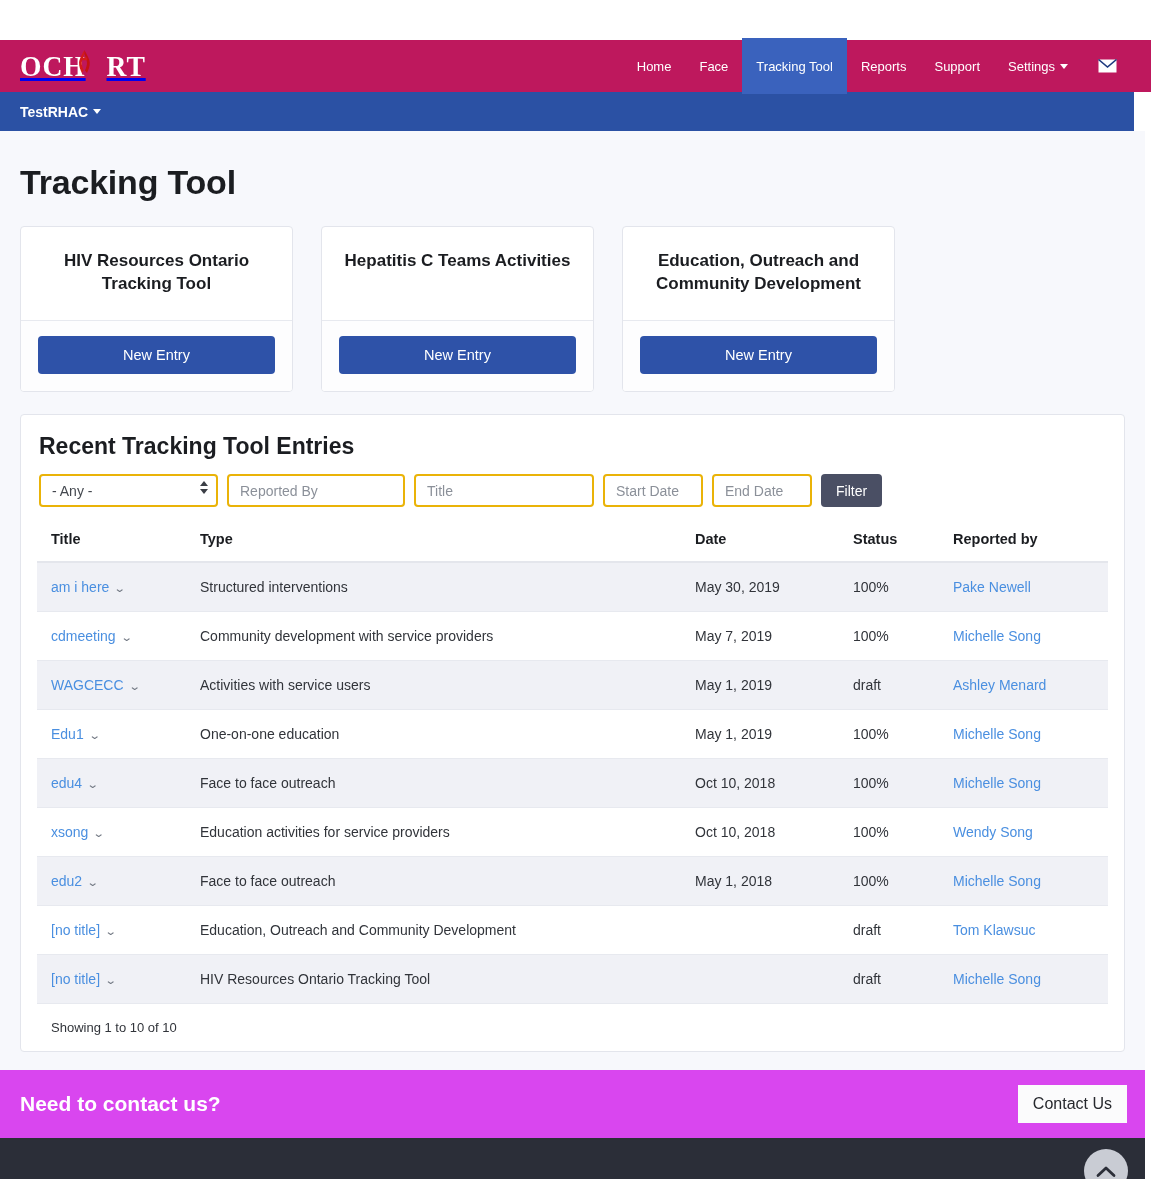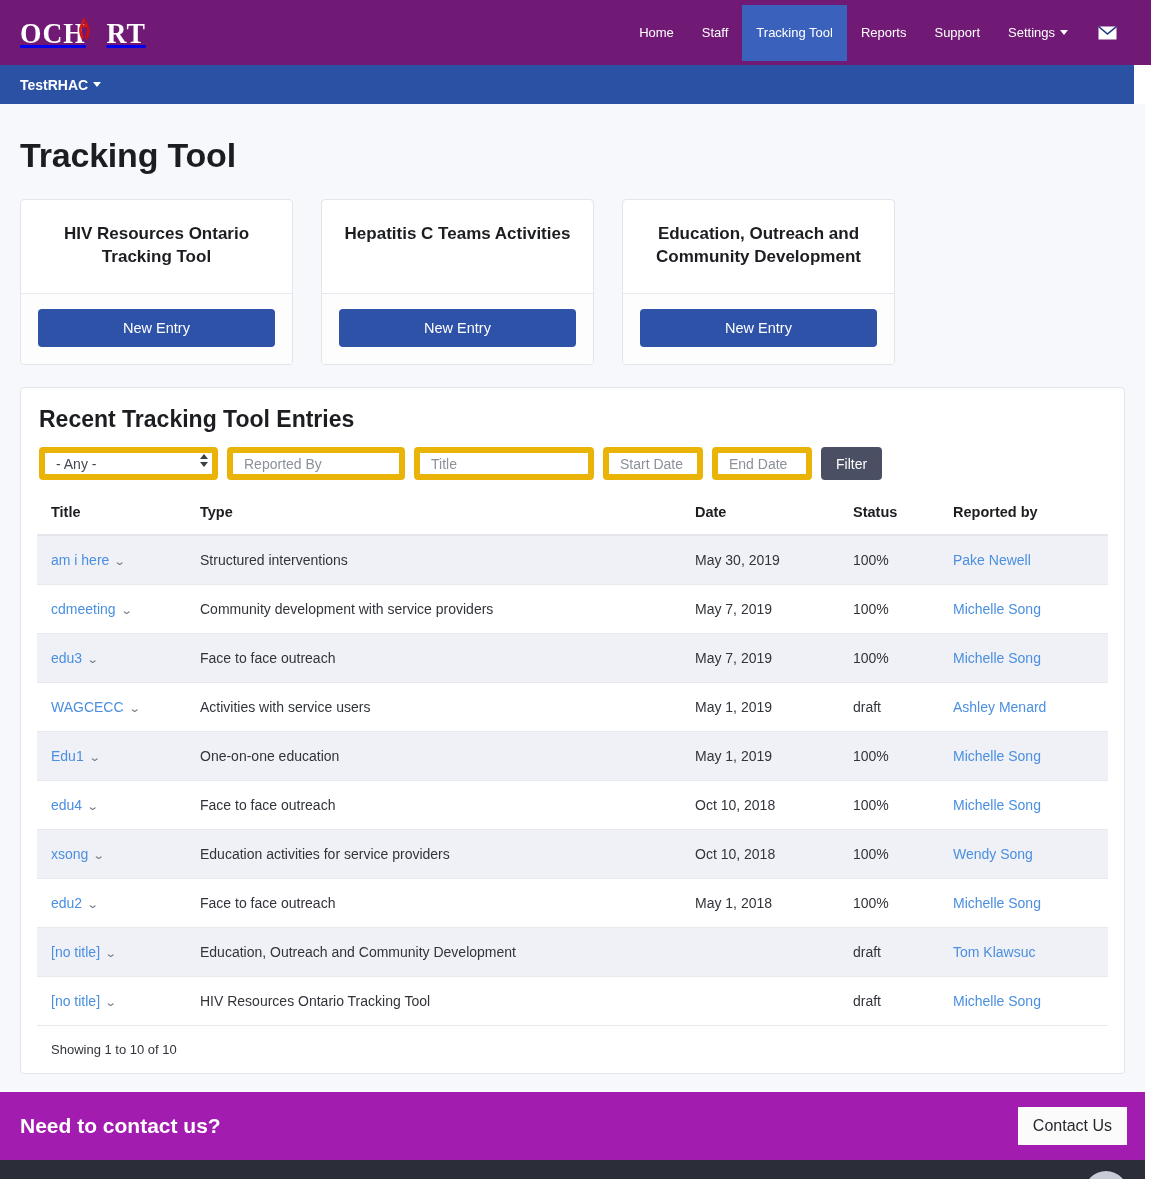--- a/index.html
+++ b/index.html
@@ -7,26 +7,27 @@
   html, body {
     margin: 0; padding: 0;
     width: 1151px;
     background: #ffffff;
     font-family: "Liberation Sans", sans-serif;
     -webkit-font-smoothing: antialiased;
   }
 
   
   .navbar {
-    height: 65px;
-    background: #701a75;
+    height: 52px;
+    background: #be185d;
     display: flex;
     align-items: center;
     padding: 0 16px 0 20px;
     position: relative;
+    margin-top: 40px;
   }
   .logo {
     display: flex;
     align-items: center;
     height: 56px;
     user-select: none;
   }
   .logo-text {
     font-family: "Liberation Serif", serif;
     font-weight: bold;
@@ -169,21 +170,21 @@
   }
 
   .filters {
     display: flex;
     align-items: center;
     gap: 9px;
     padding: 0 0 14px 2px;
   }
   .form-control {
     height: 33px;
-    border: 6px solid #eab308;
+    border: 2px solid #eab308;
     border-radius: 4px;
     background: #ffffff;
     font-size: 14px;
     font-family: "Liberation Sans", sans-serif;
     color: #44484f;
     padding: 0 11px;
     outline: none;
   }
   .form-control::placeholder { color: #8b9099; }
   .select-wrap { position: relative; }
@@ -272,21 +273,21 @@
     transform: scaleX(1.35);
   }
   .showing {
     font-size: 13px;
     color: #31343a;
     padding: 16px 0 16px 14px;
   }
 
   
   .contact-band {
-    background: #a21caf;
+    background: #d946ef;
     width: 1145px;
     height: 68px;
     display: flex;
     align-items: center;
     padding: 0 18px 0 20px;
   }
   .contact-text {
     color: #ffffff;
     font-size: 21px;
     font-weight: bold;
@@ -339,21 +340,21 @@
         <path d="M4.1 9.5 L10 9.5 L10 12.3 L4.1 12.3 Z" fill="#d41b1b"></path>
       </svg>
     </span>
   </a>
 
   <div class="nav-right">
     <a class="nav-item" href="#">
         <span>Home</span>
       </a>
     <a class="nav-item" href="#">
-        <span>Staff</span>
+        <span>Face</span>
       </a>
     <a class="nav-item active" href="#">
         <span>Tracking Tool</span>
       </a>
     <a class="nav-item" href="#">
         <span>Reports</span>
       </a>
     <a class="nav-item" href="#">
         <span>Support</span>
       </a>
@@ -452,27 +453,20 @@
             <td class="col-rep"><a class="link" href="#">Pake Newell</a></td>
           </tr>
           <tr>
             <td class="col-title"><a class="link" href="#">cdmeeting</a><span class="chev">⌄</span></td>
             <td class="col-type">Community development with service providers</td>
             <td class="col-date">May 7, 2019</td>
             <td class="col-status">100%</td>
             <td class="col-rep"><a class="link" href="#">Michelle Song</a></td>
           </tr>
           <tr>
-            <td class="col-title"><a class="link" href="#">edu3</a><span class="chev">⌄</span></td>
-            <td class="col-type">Face to face outreach</td>
-            <td class="col-date">May 7, 2019</td>
-            <td class="col-status">100%</td>
-            <td class="col-rep"><a class="link" href="#">Michelle Song</a></td>
-          </tr>
-          <tr>
             <td class="col-title"><a class="link" href="#">WAGCECC</a><span class="chev">⌄</span></td>
             <td class="col-type">Activities with service users</td>
             <td class="col-date">May 1, 2019</td>
             <td class="col-status">draft</td>
             <td class="col-rep"><a class="link" href="#">Ashley Menard</a></td>
           </tr>
           <tr>
             <td class="col-title"><a class="link" href="#">Edu1</a><span class="chev">⌄</span></td>
             <td class="col-type">One-on-one education</td>
             <td class="col-date">May 1, 2019</td>

